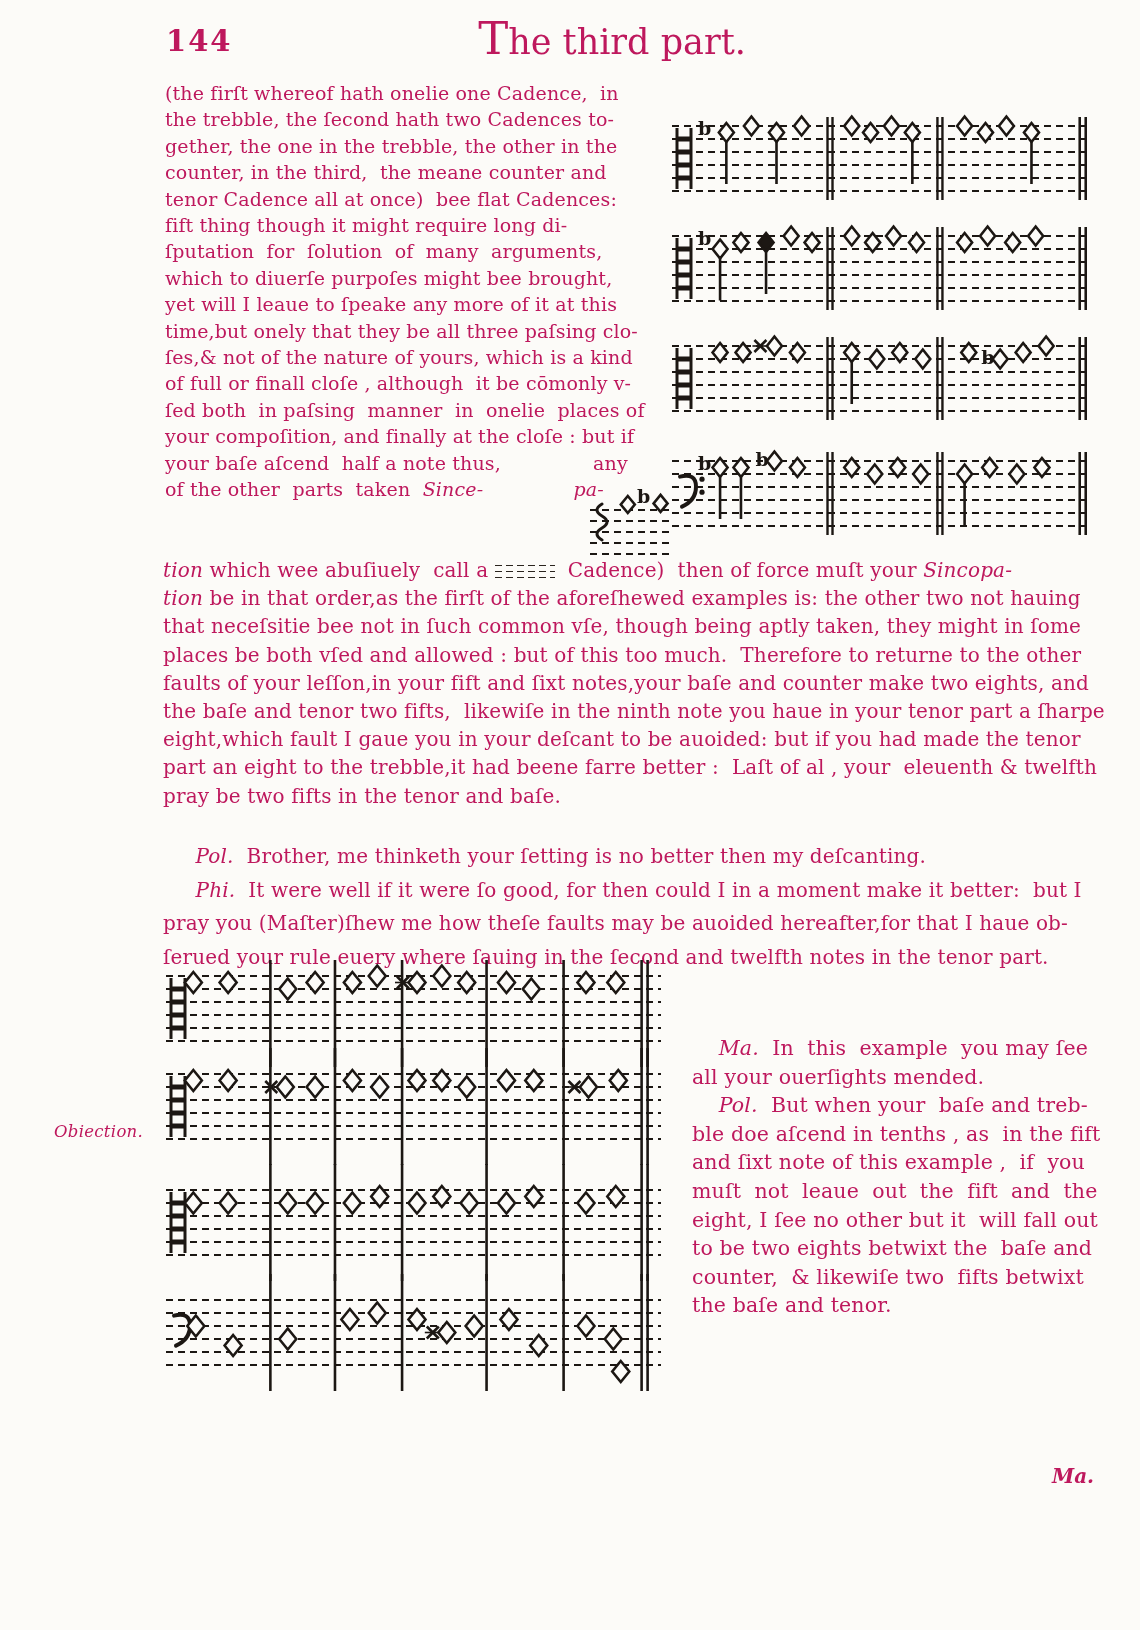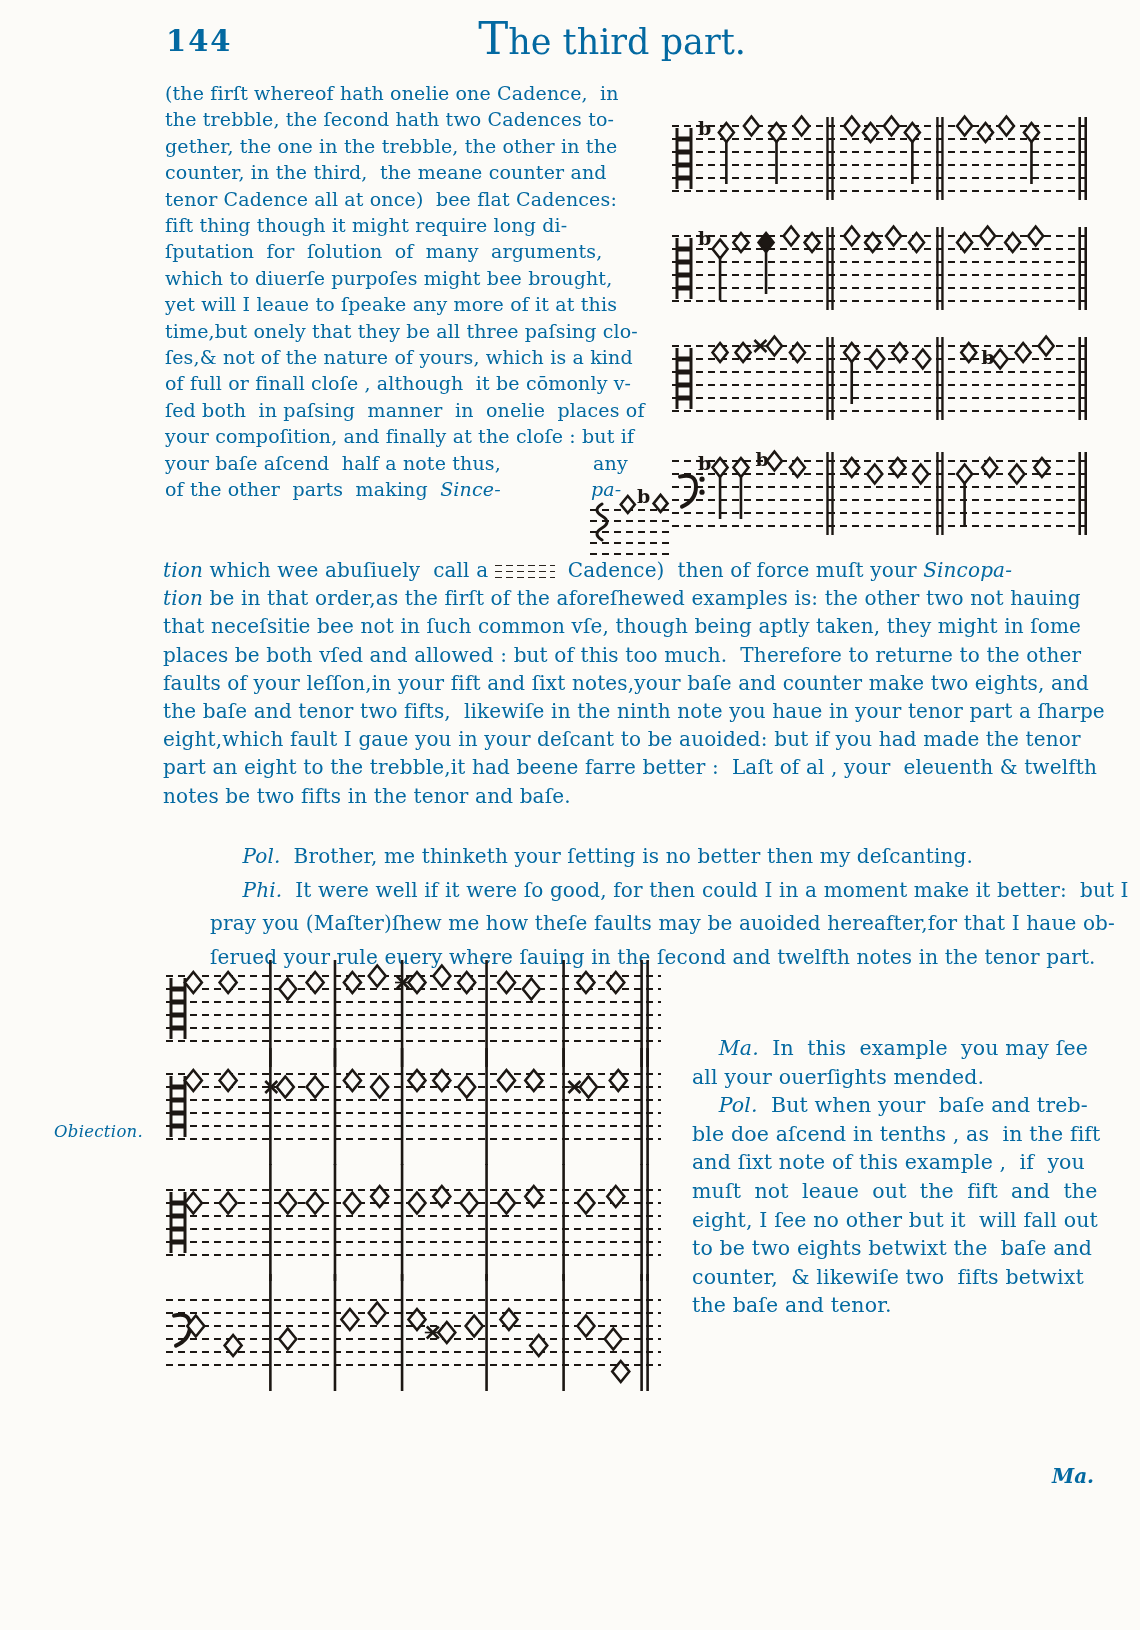--- a/index.html
+++ b/index.html
@@ -1,21 +1,21 @@
 <!DOCTYPE html>
 <html><head>
 <meta charset="utf-8">
 <style>
   html,body{margin:0;padding:0;background:#e8e6e0;}
   #page{
     position:relative;
     width:1140px;height:1630px;
     background:#fcfbf8;
     font-family:"DejaVu Serif","Liberation Serif",serif;
-    color:#0369a1;
+    color:#be185d;
     overflow:hidden;
   }
   .abs{position:absolute;}
   #page-number{
     left:166px;top:24px;
     font-size:29px;font-weight:bold;letter-spacing:2px;
   }
   #page-title{
     left:0;top:12px;width:1140px;text-align:center;
     font-size:35px;
@@ -29,21 +29,21 @@
   #left-column{
     left:165px;top:80px;width:510px;
     font-size:19px;line-height:26.4px;
   }
   #full-paragraph{
     left:163px;top:556px;width:930px;
     font-size:20px;line-height:28.2px;
   }
   #dialogue{
     left:163px;top:840px;width:930px;
-    font-size:20px;line-height:33.5px;margin-left:47px;
+    font-size:20px;line-height:33.5px;
   }
   #right-column{
     left:692px;top:1034px;width:400px;
     font-size:20.5px;line-height:28.6px;
   }
   #marginal-note{
     left:54px;top:1122px;
     font-size:16.5px;font-style:italic;letter-spacing:0.3px;
   }
   #catchword{
@@ -82,21 +82,21 @@
       <div class="line"><span>fift thing though it might require long di-</span></div>
       <div class="line"><span>ſputation  for  ſolution  of  many  arguments,</span></div>
       <div class="line"><span>which to diuerſe purpoſes might bee brought,</span></div>
       <div class="line"><span>yet will I leaue to ſpeake any more of it at this</span></div>
       <div class="line"><span>time,but onely that they be all three paſsing clo-</span></div>
       <div class="line"><span>ſes,&amp; not of the nature of yours, which is a kind</span></div>
       <div class="line"><span>of full or finall cloſe , although  it be cōmonly v-</span></div>
       <div class="line"><span>ſed both  in paſsing  manner  in  onelie  places of</span></div>
       <div class="line"><span>your compoſition, and finally at the cloſe : but if</span></div>
       <div class="line"><span>your baſe aſcend  half a note thus,</span><span class="gap" style="width: 86px;"></span><span> any</span></div>
-      <div class="line"><span>of the other  parts  making  </span><span class="it">Since-</span><span class="gap" style="width: 84px;"></span><span class="it"> pa-</span></div>
+      <div class="line"><span>of the other  parts  taken  </span><span class="it">Since-</span><span class="gap" style="width: 84px;"></span><span class="it"> pa-</span></div>
     </div>
 
   <div id="music-top-right" class="music">
       <svg width="418" height="448" viewBox="0 0 418 448">
         <line x1="0" y1="20" x2="416" y2="20" stroke="#1c1713" stroke-width="1.8" stroke-dasharray="7 5"></line>
         <line x1="0" y1="33" x2="416" y2="33" stroke="#1c1713" stroke-width="1.8" stroke-dasharray="7 5"></line>
         <line x1="0" y1="46" x2="416" y2="46" stroke="#1c1713" stroke-width="1.8" stroke-dasharray="7 5"></line>
         <line x1="0" y1="59" x2="416" y2="59" stroke="#1c1713" stroke-width="1.8" stroke-dasharray="7 5"></line>
         <line x1="0" y1="72" x2="416" y2="72" stroke="#1c1713" stroke-width="1.8" stroke-dasharray="7 5"></line>
         <line x1="0" y1="85" x2="416" y2="85" stroke="#1c1713" stroke-width="1.8" stroke-dasharray="7 5"></line>
@@ -249,21 +249,21 @@
 
   <div id="full-paragraph" class="abs textblock">
       <div class="line"><span class="it">tion</span><span> which wee abuſiuely  call a </span><span class="gap staff-gap" style="width: 60px;"></span><span>  Cadence)  then of force muſt your </span><span class="it">Sincopa-</span></div>
       <div class="line"><span class="it">tion</span><span> be in that order,as the firſt of the aforeſhewed examples is: the other two not hauing</span></div>
       <div class="line"><span>that neceſsitie bee not in ſuch common vſe, though being aptly taken, they might in ſome</span></div>
       <div class="line"><span>places be both vſed and allowed : but of this too much.  Therefore to returne to the other</span></div>
       <div class="line"><span>faults of your leſſon,in your fift and ſixt notes,your baſe and counter make two eights, and</span></div>
       <div class="line"><span>the baſe and tenor two fifts,  likewiſe in the ninth note you haue in your tenor part a ſharpe</span></div>
       <div class="line"><span>eight,which fault I gaue you in your deſcant to be auoided: but if you had made the tenor</span></div>
       <div class="line"><span>part an eight to the trebble,it had beene farre better :  Laſt of al , your  eleuenth &amp; twelfth</span></div>
-      <div class="line"><span>notes be two fifts in the tenor and baſe.</span></div>
+      <div class="line"><span>pray be two fifts in the tenor and baſe.</span></div>
     </div>
 
   <div id="dialogue" class="abs textblock">
       <div class="line"><span>     </span><span class="it">Pol.</span><span>  Brother, me thinketh your ſetting is no better then my deſcanting.</span></div>
       <div class="line"><span>     </span><span class="it">Phi.</span><span>  It were well if it were ſo good, for then could I in a moment make it better:  but I</span></div>
       <div class="line"><span>pray you (Maſter)ſhew me how theſe faults may be auoided hereafter,for that I haue ob-</span></div>
       <div class="line"><span>ſerued your rule euery where ſauing in the ſecond and twelfth notes in the tenor part.</span></div>
     </div>
 
   <div id="marginal-note" class="abs">Obiection.</div>

